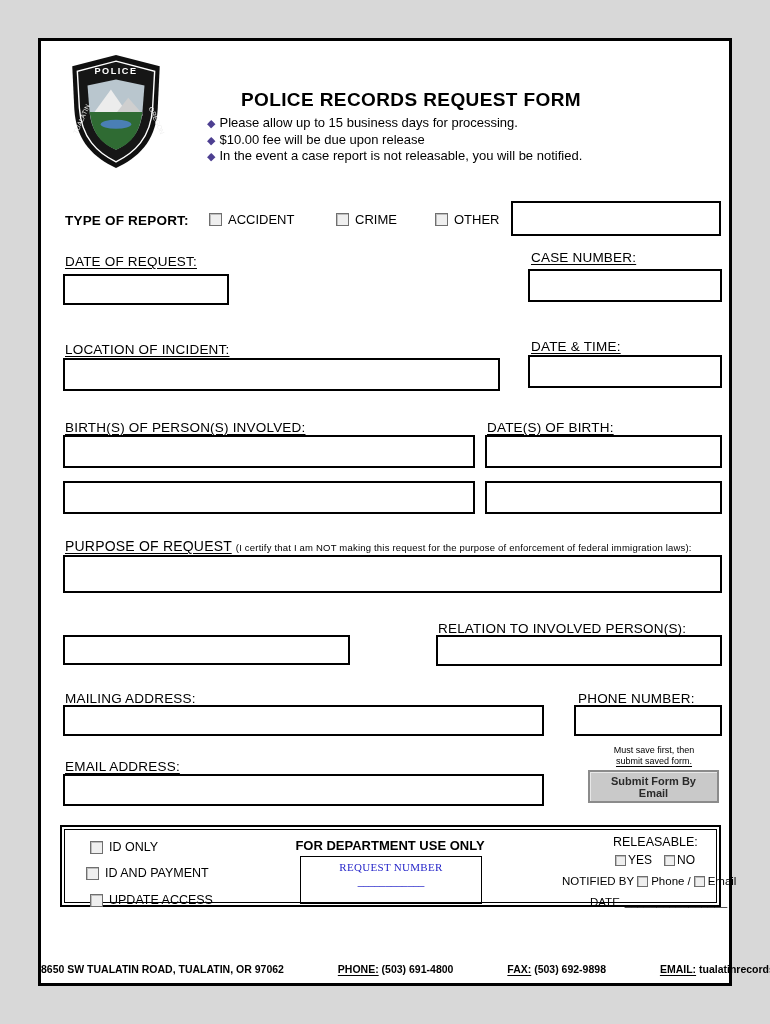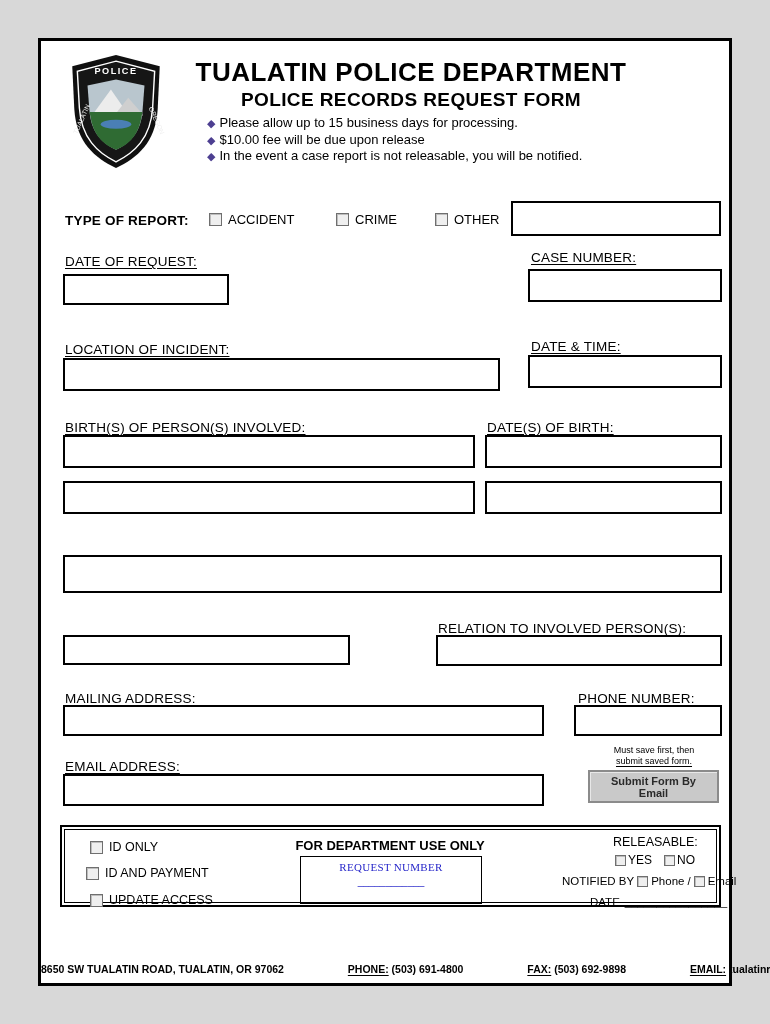--- a/index.html
+++ b/index.html
@@ -44,42 +44,41 @@
                 font-size:13px; font-weight:bold; white-space:nowrap; }
   .reqbox { position:absolute; left:238px; top:29px; width:182px; height:48px;
             border:1px solid #000; box-sizing:border-box; text-align:center; }
   .reqnum { margin-top:4px; font-family:"Liberation Serif", serif; font-size:11px;
             color:var(--color-request-number,#2626c9); letter-spacing:0.3px; }
   .reqline { font-size:10px; color:var(--color-request-number,#2626c9); margin-top:3px; }
   .small-lbl { position:absolute; font-size:12.5px; white-space:nowrap; }
 
   .footer { position:absolute; left:0; right:0; top:922px; text-align:center;
             font-size:10.5px; font-weight:bold; white-space:nowrap; }
-  .footer .seg { margin-left:22px;padding-left:39px; }
+  .footer .seg { margin-left:12px;padding-left:39px; }
 </style>
 </head>
 <body>
 
 <div id="canvas">
   <div class="page">
 
     <svg class="abs" style="left:24px;top:12px" width="102" height="118" viewBox="0 0 100 116">
       <path d="M50 2 L93 13 L91 55 C89 88 71 103 50 113 C29 103 11 88 9 55 L7 13 Z" fill="#101010"></path>
       <path d="M50 8 L88 18 L86 54 C84 84 68 98 50 107 C32 98 16 84 14 54 L12 18 Z" fill="#161616" stroke="#ffffff" stroke-width="1.4"></path>
       <path d="M50 26 L78 32 L76 58 C74 79 63 89 50 95 C37 89 26 79 24 58 L22 32 Z" fill="#b9c6ce"></path>
       <polygon points="26,62 45,36 63,62" fill="#ececec"></polygon>
       <polygon points="48,62 62,44 76,60 76,62" fill="#cfcfcf"></polygon>
       <path d="M24 58 L76 58 L74 68 C70 83 62 90 50 95 C38 90 30 83 26 68 Z" fill="#2f6b33"></path>
       <ellipse cx="50" cy="70" rx="15" ry="4.5" fill="#4a7fb5"></ellipse>
       <text x="50" y="21" text-anchor="middle" font-size="9" font-weight="bold" fill="#ffffff" font-family="Liberation Sans, sans-serif" letter-spacing="1.5">POLICE</text>
       <text font-size="6.5" fill="#eeeeee" font-family="Liberation Sans, sans-serif" transform="translate(12 80) rotate(-66)">TUALATIN</text>
       <text font-size="6.5" fill="#eeeeee" font-family="Liberation Sans, sans-serif" transform="translate(82 54) rotate(66)">OREGON</text>
     </svg>
 
-    <div class="title">TUALATIN POLICE DEPARTMENT</div>
     <div class="subtitle">POLICE RECORDS REQUEST FORM</div>
     <div class="bullets">
       <div class="bullet-row">
         <span class="diamond">◆</span><span>Please allow up to 15 business days for processing.</span>
       </div>
       <div class="bullet-row">
         <span class="diamond">◆</span><span>$10.00 fee will be due upon release</span>
       </div>
       <div class="bullet-row">
         <span class="diamond">◆</span><span>In the event a case report is not releasable, you will be notified.</span>
@@ -111,20 +110,24 @@
     <div class="lbl u" style="left:490px;top:298px">DATE &amp; TIME:</div>
     <input class="inp" style="left: 487px; top: 314px; width: 194px; height: 33px;">
 
     <div class="lbl u" style="left:24px;top:379px">BIRTH(S) OF PERSON(S) INVOLVED:</div>
     <input class="inp" style="left: 22px; top: 394px; width: 412px; height: 33px;">
     <div class="lbl u" style="left:446px;top:379px">DATE(S) OF BIRTH:</div>
     <input class="inp" style="left: 444px; top: 394px; width: 237px; height: 33px;">
     <input class="inp" style="left: 22px; top: 440px; width: 412px; height: 33px;">
     <input class="inp" style="left: 444px; top: 440px; width: 237px; height: 33px;">
 
+    <div class="lbl" style="left:24px;top:497px;font-size:14px">
+      <span class="u">PURPOSE OF REQUEST</span>
+      <span style="font-size:9.5px">(I certify that I am NOT making this request for the purpose of enforcement of federal immigration laws):</span>
+    </div>
     <input class="inp" style="left: 22px; top: 514px; width: 659px; height: 38px;">
 
     <input class="inp" style="left: 22px; top: 594px; width: 287px; height: 30px;">
     <div class="lbl u" style="left:397px;top:580px">RELATION TO INVOLVED PERSON(S):</div>
     <input class="inp" style="left: 395px; top: 594px; width: 286px; height: 31px;">
 
     <div class="lbl u" style="left:24px;top:650px">MAILING ADDRESS:</div>
     <input class="inp" style="left: 22px; top: 664px; width: 481px; height: 31px;">
     <div class="lbl u" style="left:537px;top:650px">PHONE NUMBER:</div>
     <input class="inp" style="left: 533px; top: 664px; width: 148px; height: 31px;">

